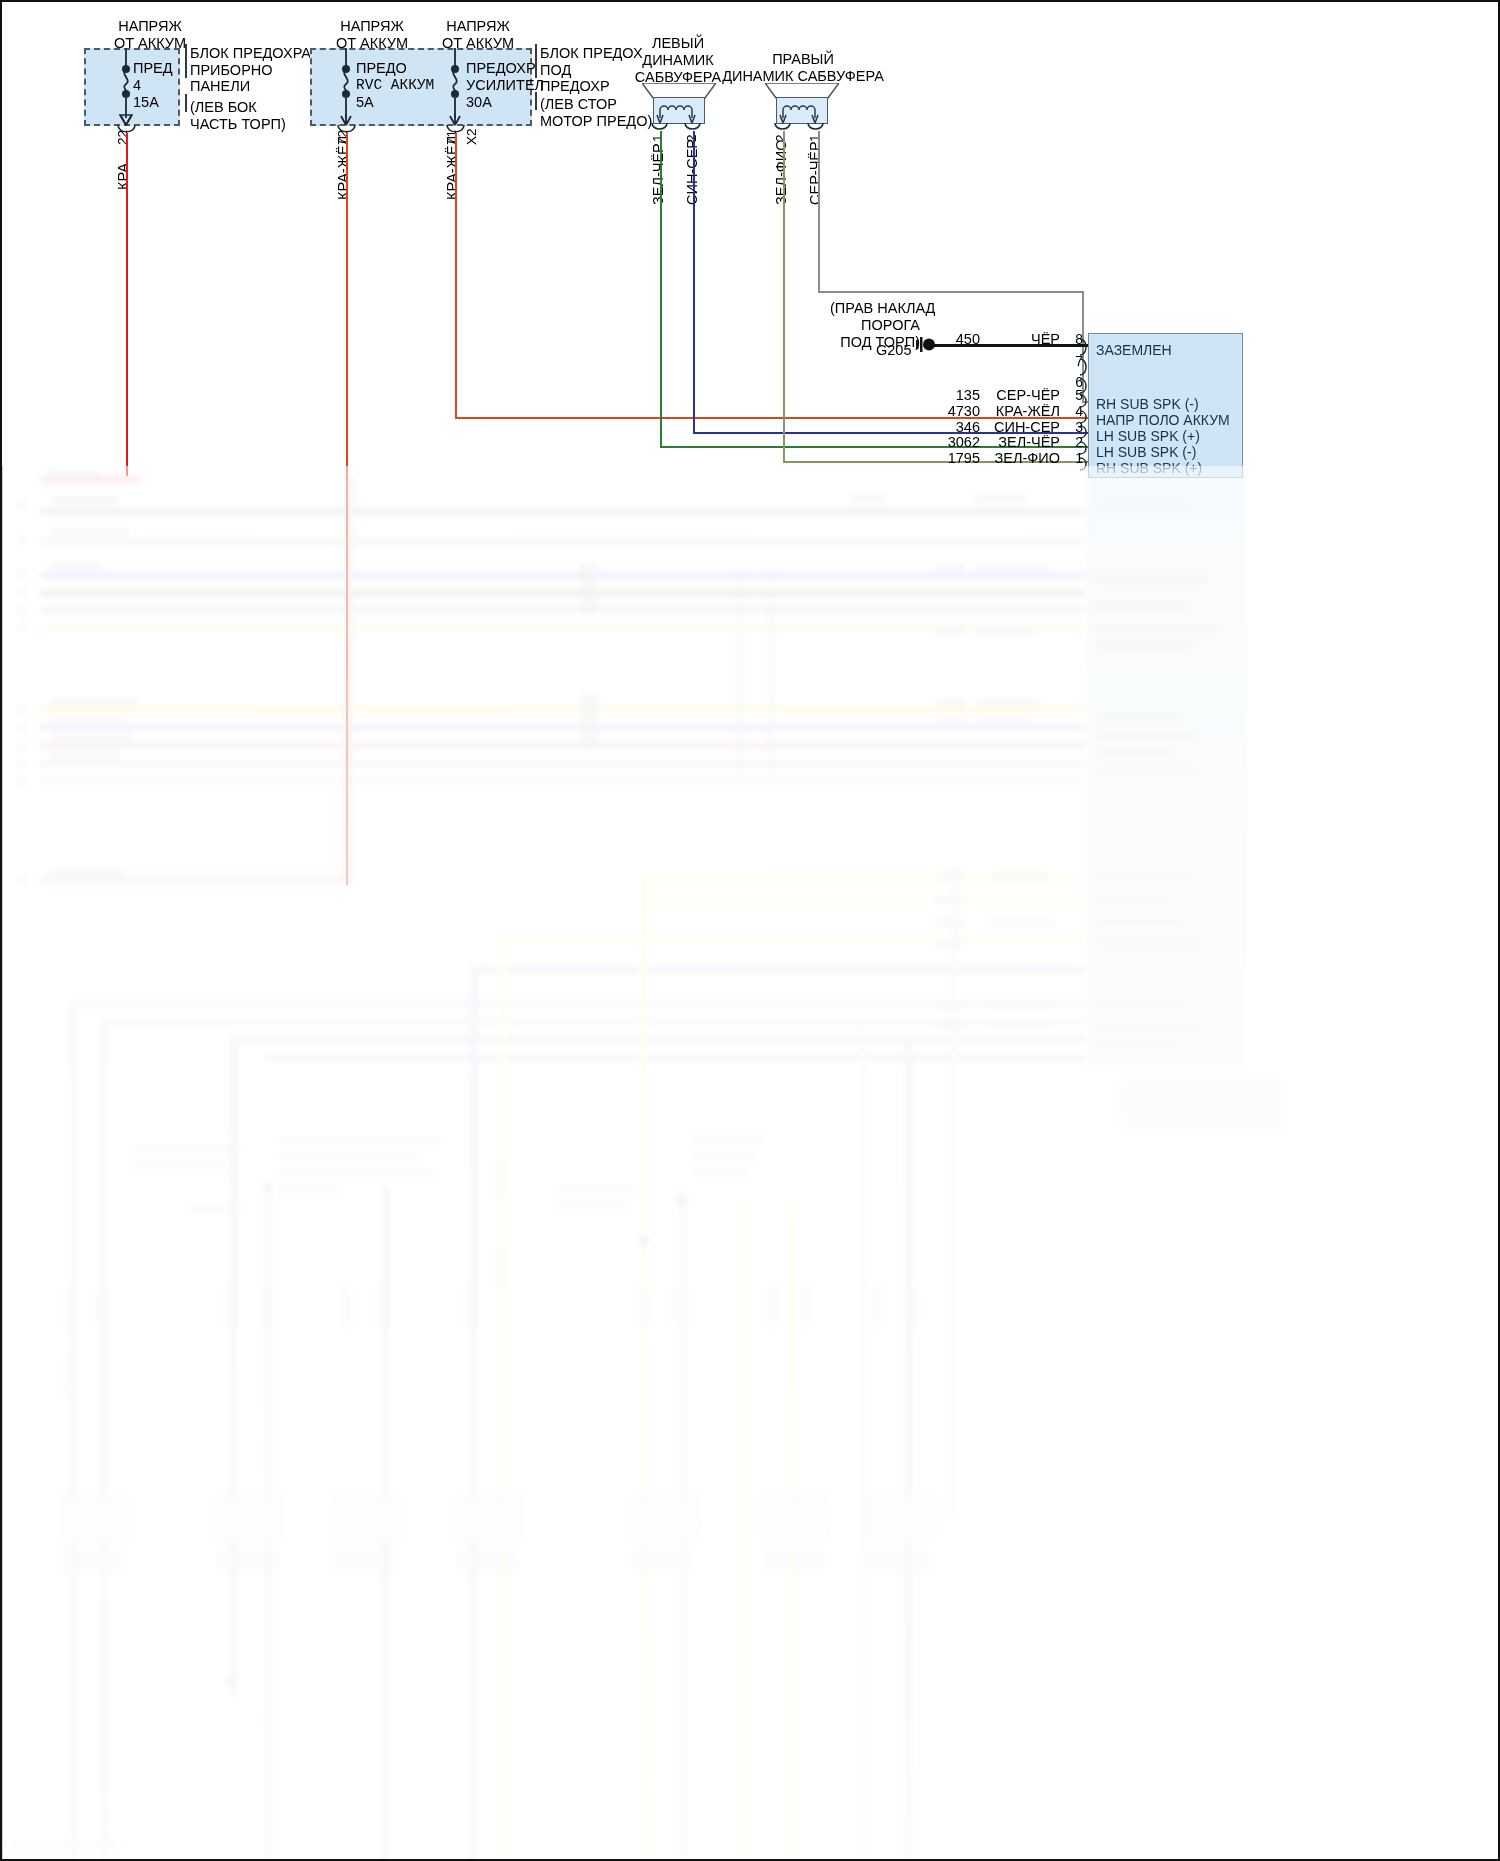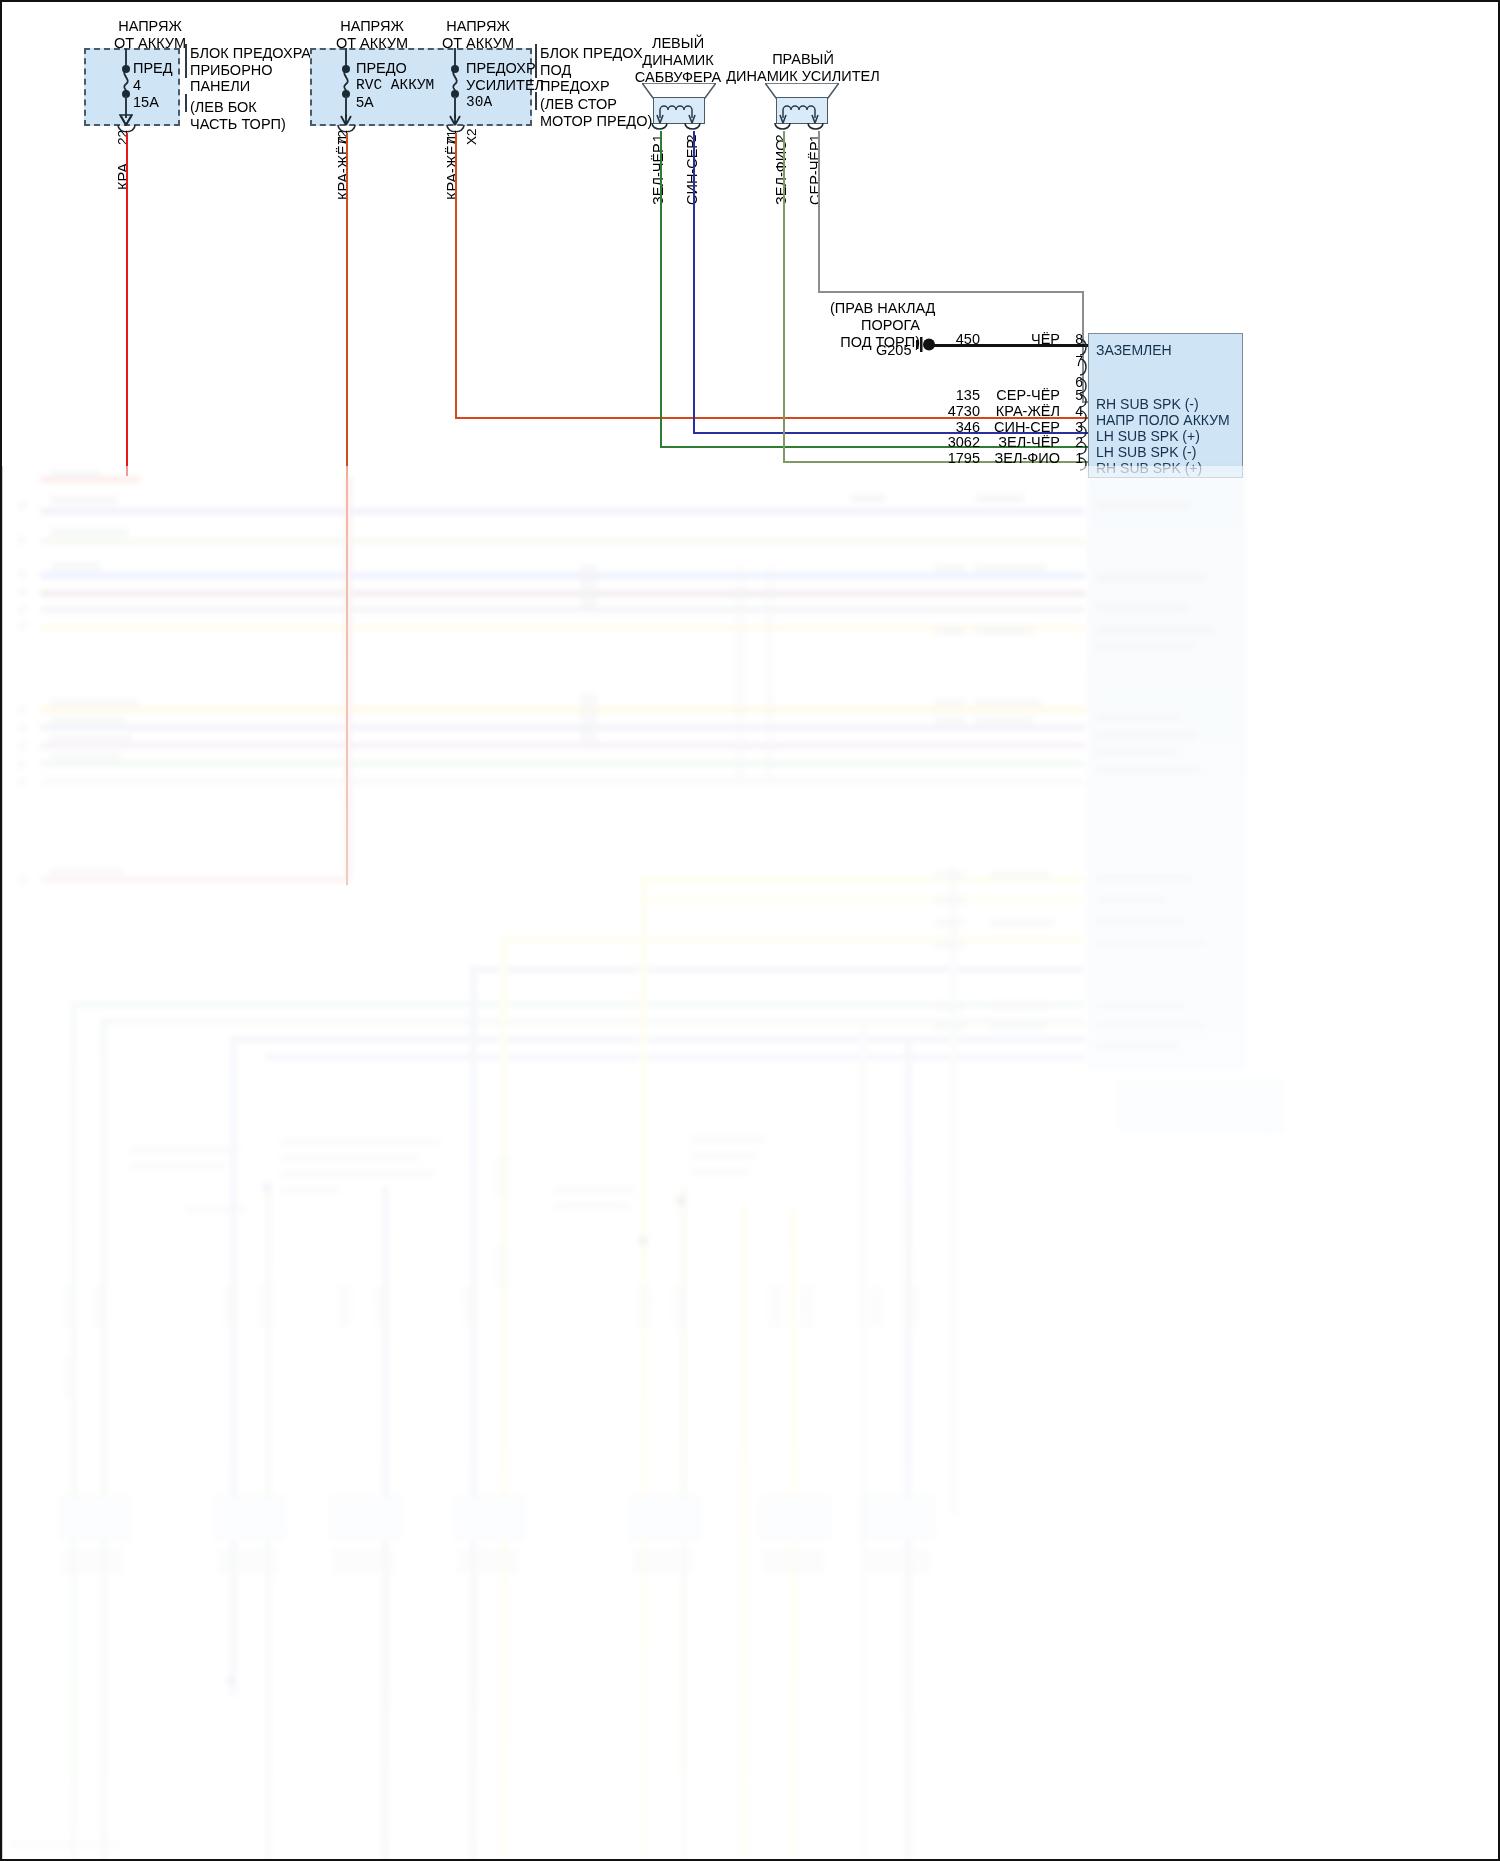--- a/index.html
+++ b/index.html
@@ -106,21 +106,21 @@
   <svg class="abs" style="left:447px;top:70px;" width="18" height="22">
     <path d="M8 0 C 2 4, 14 10, 8 14 C 3 18, 10 20, 8 22" stroke="#1b2a33" stroke-width="1.8" fill="none"></path>
   </svg>
   <div style="position:absolute;left:451px;top:90px;width:8px;height:8px;border-radius:50%;background:#1b2a33;"></div>
   <div class="thinline" style="left:454px;top:96px;width:2px;height:22px;"></div>
   <svg class="abs" style="left:448px;top:112px;" width="14" height="14">
     <path d="M7 13 L2 4 M7 13 L12 4 M7 13 L7 2" stroke="#1b2a33" stroke-width="1.8" fill="none"></path>
   </svg>
   <div class="txt" style="left:466px;top:60px;">ПРЕДОХР</div>
   <div class="txt" style="left:466px;top:77px;">УСИЛИТЕЛ</div>
-  <div class="txt" style="left:466px;top:94px;font-family:Liberation Mono, monospace;">30А</div>
+  <div class="txt" style="left:466px;top:94px;">30А</div>
 
   <div class="txt" style="left:540px;top:45px;">БЛОК ПРЕДОХ
 ПОД
 ПРЕДОХР</div>
   <div class="txt" style="left:540px;top:96px;">(ЛЕВ СТОР
 МОТОР ПРЕДО)</div>
   <div class="thinline" style="left:535px;top:44px;width:2px;height:34px;"></div>
   <div class="thinline" style="left:535px;top:92px;width:2px;height:18px;"></div>
 
   <svg class="abs" style="left:336px;top:125px;" width="22" height="12">
@@ -163,21 +163,21 @@
   <div class="vtxt num" style="left:684px;top:142px;">2</div>
   <div class="vtxt" style="left:684px;top:205px;">СИН-СЕР</div>
 
   <div class="vline" style="left:660px;top:131px;height:315px;border-color:#2e7d32;"></div>
   <div class="hline" style="left:660px;top:446px;width:545px;border-color:#2e7d32;"></div>
 
   <div class="vline" style="left:693px;top:131px;height:301px;border-color:#2b2f9e;"></div>
   <div class="hline" style="left:693px;top:432px;width:512px;border-color:#2b2f9e;"></div>
 
   <div class="txt" style="left:718px;top:51px;text-align:center;width:170px;line-height:17px;">ПРАВЫЙ
-ДИНАМИК УСИЛИТЕЛ</div>
+ДИНАМИК САБВУФЕРА</div>
   <svg class="abs" style="left:765px;top:83px;" width="74" height="16">
     <path d="M0 0 L74 0 L63 15 L11 15 Z" fill="#ffffff" stroke="#4a5a66" stroke-width="1.6"></path>
   </svg>
   <div class="spkbox" style="left:776px;top:97px;width:52px;height:27px;"></div>
   <svg class="abs" style="left:779px;top:100px;" width="46" height="24">
     <path d="M4 18 L4 10 A4 4 0 0 1 12 10 A4 4 0 0 1 20 10 A4 4 0 0 1 28 10 A4 4 0 0 1 36 10 L36 18" stroke="#2b3b47" stroke-width="1.5" fill="none"></path>
     <path d="M4 23 L1 15 M4 23 L7 15" stroke="#2b3b47" stroke-width="1.6" fill="none"></path>
     <path d="M36 23 L33 15 M36 23 L39 15" stroke="#2b3b47" stroke-width="1.6" fill="none"></path>
   </svg>
   <svg class="abs" style="left:774px;top:123px;" width="18" height="11">

